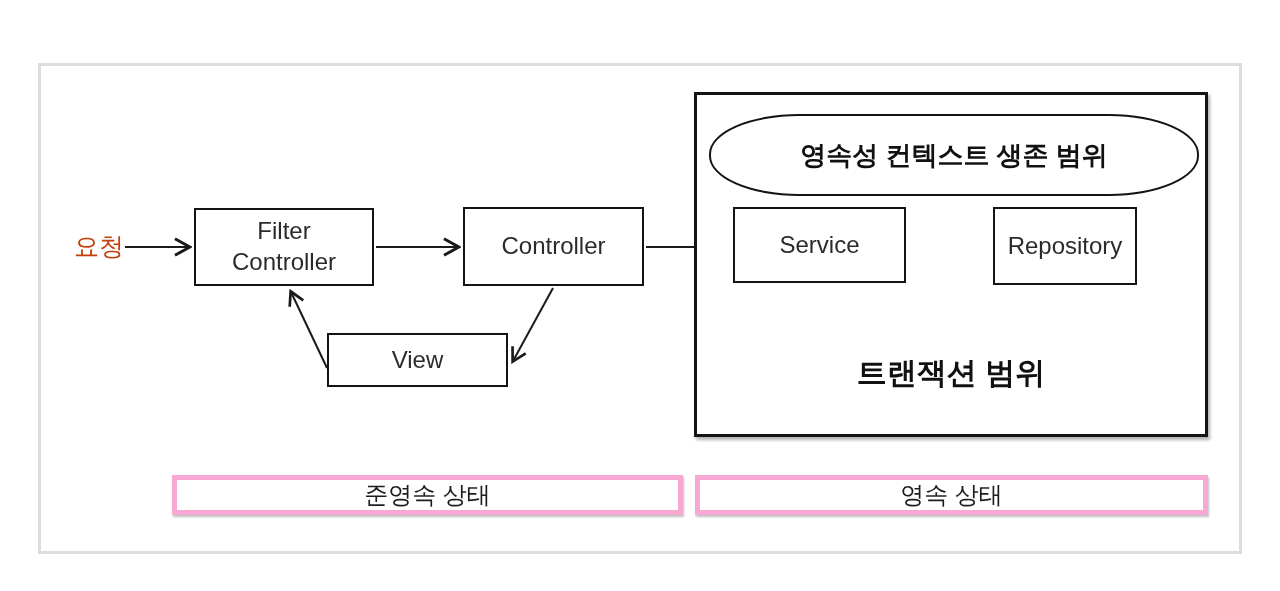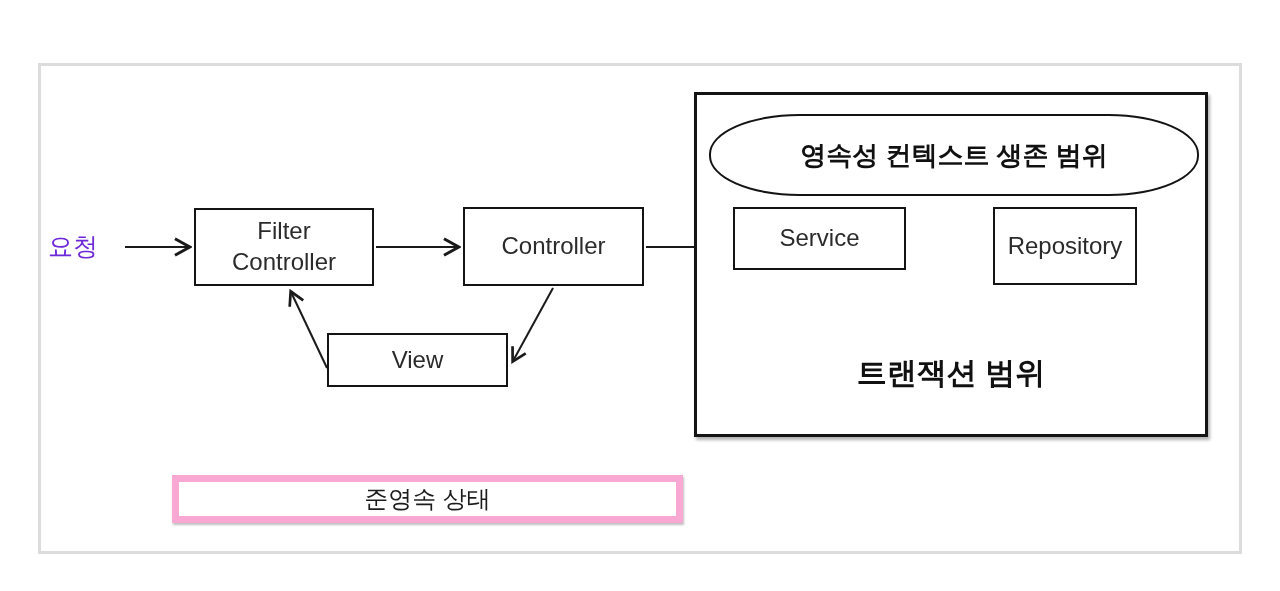--- a/index.html
+++ b/index.html
@@ -33,31 +33,31 @@
     justify-content: center;
     text-align: center;
     font-size: 24px;
     color: #2b2b2b;
     line-height: 1.28;
     white-space: pre-line;
     box-sizing: border-box;
   }
   .node-filter     { left: 194px; top: 208px; width: 180px; height: 78px; }
   .node-controller { left: 463px; top: 207px; width: 181px; height: 79px; }
-  .node-service    { left: 733px; top: 207px; width: 173px; height: 63px; }
+  .node-service    { left: 733px; top: 207px; width: 173px; height: 76px; }
   .node-repository { left: 993px; top: 207px; width: 144px; height: 78px; }
   .node-view       { left: 327px; top: 333px; width: 181px; height: 54px; }
   .request-label {
     position: absolute;
     left: 48px;
     top: 230px;
     width: 76px;
     font-size: 25px;
-    color: #6d28d9;
-    text-align: left;
+    color: #c2410c;
+    text-align: right;
   }
   .tx-box {
     position: absolute;
     left: 694px;
     top: 92px;
     width: 514px;
     height: 345px;
     border: 3px solid #141414;
     background: #ffffff;
     box-sizing: border-box;
@@ -86,22 +86,22 @@
     top: 258px;
     width: 100%;
     text-align: center;
     font-size: 30px;
     font-weight: bold;
     color: #111111;
   }
   .state-bar {
     position: absolute;
     top: 475px;
-    height: 48px;
-    border: 7px solid #f9a8d4;
+    height: 40px;
+    border: 5px solid #f9a8d4;
     background: #ffffff;
     display: flex;
     align-items: center;
     justify-content: center;
     font-size: 24px;
     color: #1c1c1c;
     box-sizing: border-box;
     box-shadow: 1px 2px 2px rgba(0,0,0,0.25);
   }
   .state-detached   { left: 172px; width: 511px; }
@@ -149,14 +149,15 @@
     <div class="pc-ellipse">영속성 컨텍스트 생존 범위</div>
     <div class="tx-label">트랜잭션 범위</div>
   </div>
 
   <div class="node node-service">Service</div>
 
   <div class="node node-repository">Repository</div>
 
   <div class="state-bar state-detached">준영속 상태</div>
 
+  <div class="state-bar state-persistent">영속 상태</div>
 
 </div>
 
 </body></html>

